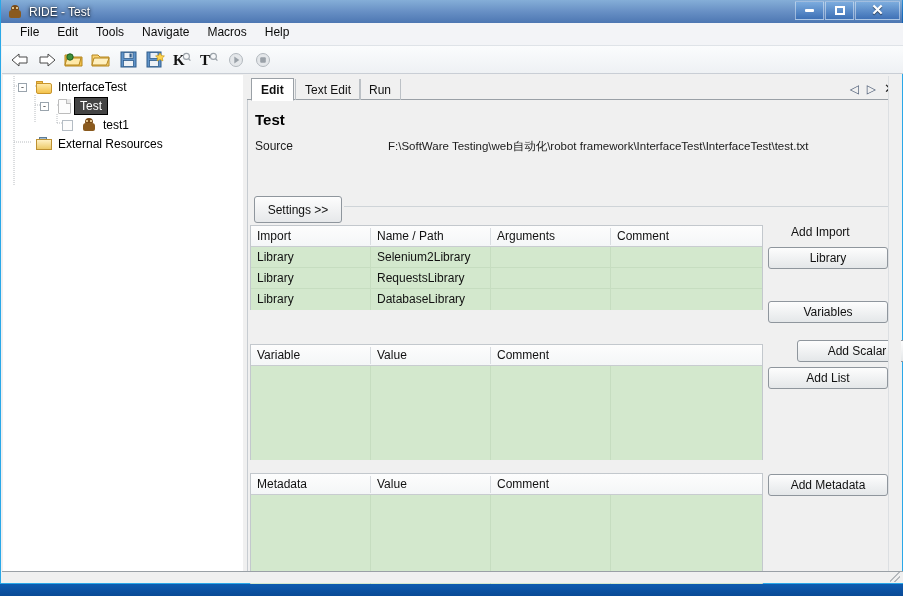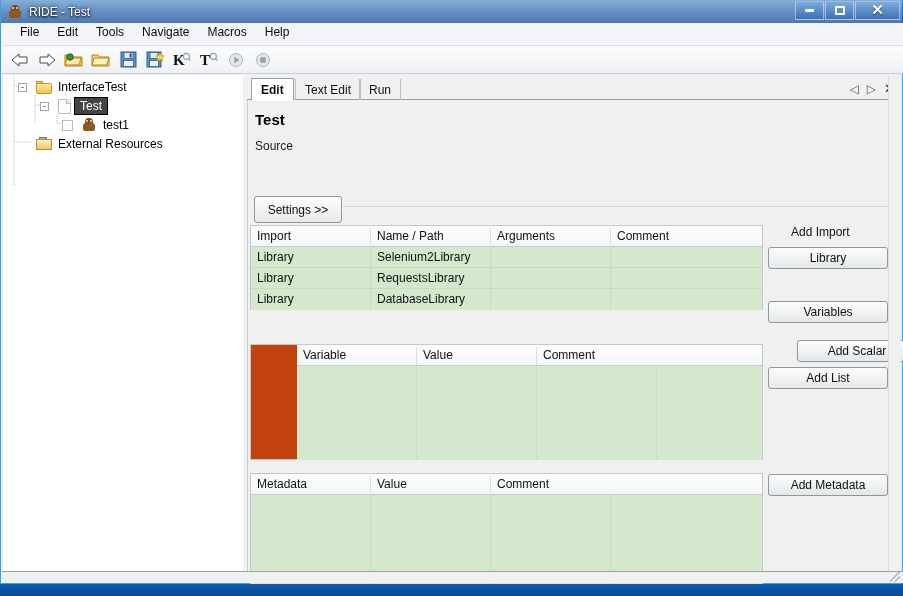--- a/index.html
+++ b/index.html
@@ -393,20 +393,21 @@
         <span>◁</span>
         <span>▷</span>
         <span style="font-size:13px;color:#222;">✕</span>
       </div>
     </div>
 
     <div id="content">
 
       <div id="page-title">Test</div>
       <div class="src-label">Source</div>
+      <div class="src-value">F:\SoftWare Testing\web自动化\robot framework\InterfaceTest\InterfaceTest\test.txt</div>
 
       <div id="settings-btn">Settings &gt;&gt;</div>
       <div id="settings-rule"></div>
 
       <div class="grid" style="left:2px; top:125px; width:513px; height:85px;">
         <div class="grid-head">
           <span class="gh" style="left:6px;">Import</span>
           <span class="gsep" style="left:119px;"></span>
           <span class="gh" style="left:126px;">Name / Path</span>
           <span class="gsep" style="left:239px;"></span>
@@ -432,21 +433,21 @@
           <div class="grow" style="border-bottom:none;">
             <span class="vsep" style="left:119px;"></span>
               <span class="vsep" style="left:239px;"></span>
               <span class="vsep" style="left:359px;"></span>
             <span class="gc" style="left:6px;">Library</span>
             <span class="gc" style="left:126px;">DatabaseLibrary</span>
           </div>
         </div>
       </div>
 
-      <div class="grid" style="left:2px; top:244px; width:513px; height:116px;padding-left:46px;">
+      <div class="grid" style="left:2px; top:244px; width:513px; height:116px;">
         <div class="grid-head">
           <span class="gh" style="left:6px;">Variable</span>
           <span class="gsep" style="left:119px;"></span>
           <span class="gh" style="left:126px;">Value</span>
           <span class="gsep" style="left:239px;"></span>
           <span class="gh" style="left:246px;">Comment</span>
         </div>
         <div class="grid-body" style="height:94px; position:relative;">
           <span class="vsep" style="left:119px;"></span>
             <span class="vsep" style="left:239px;"></span>

